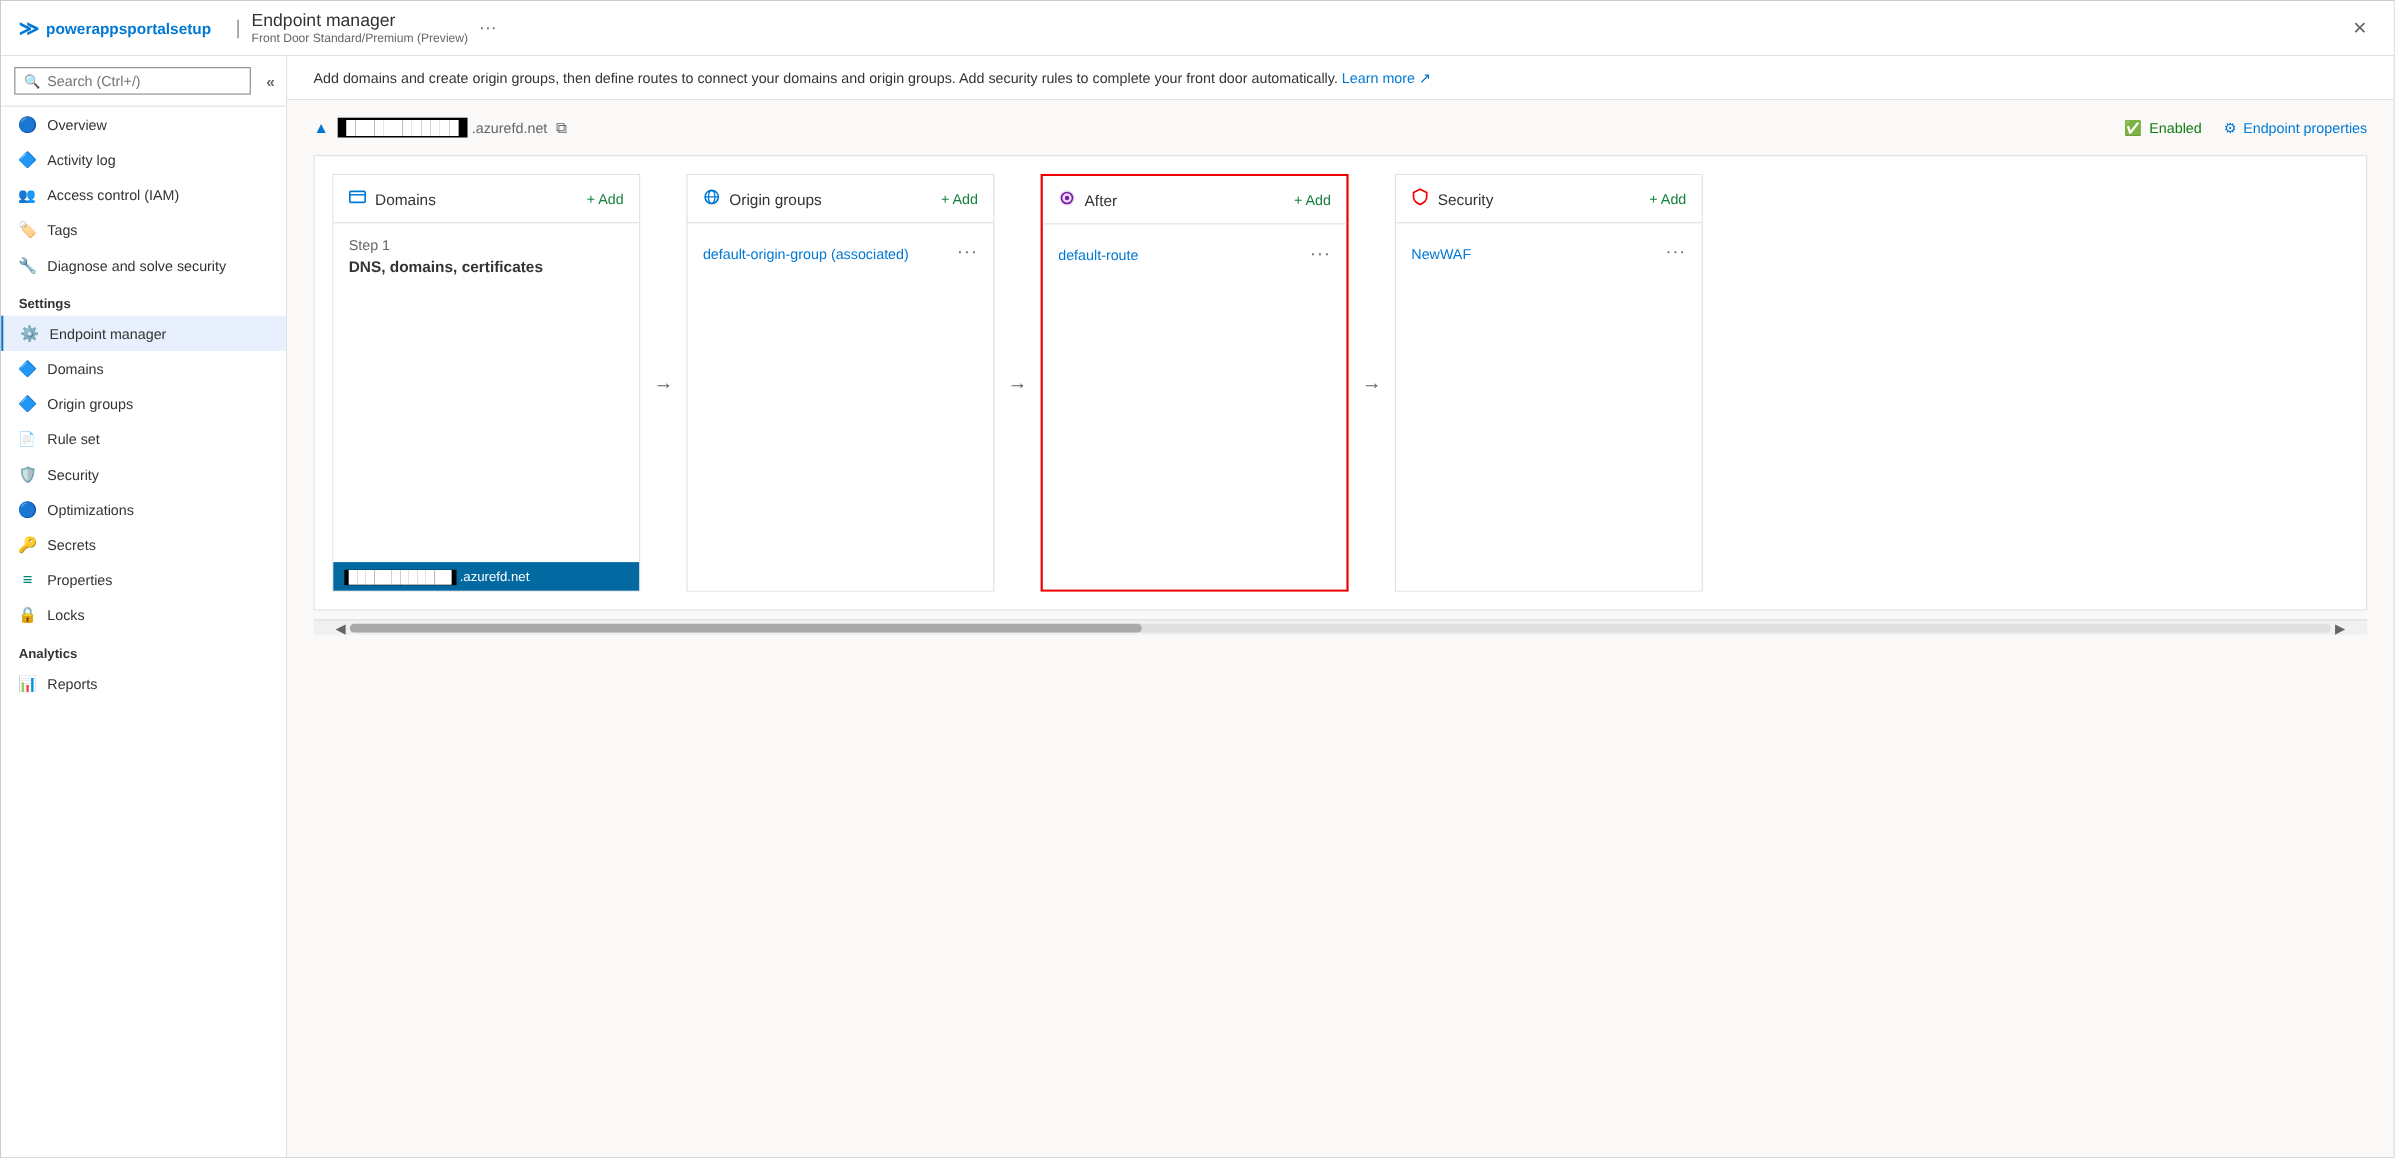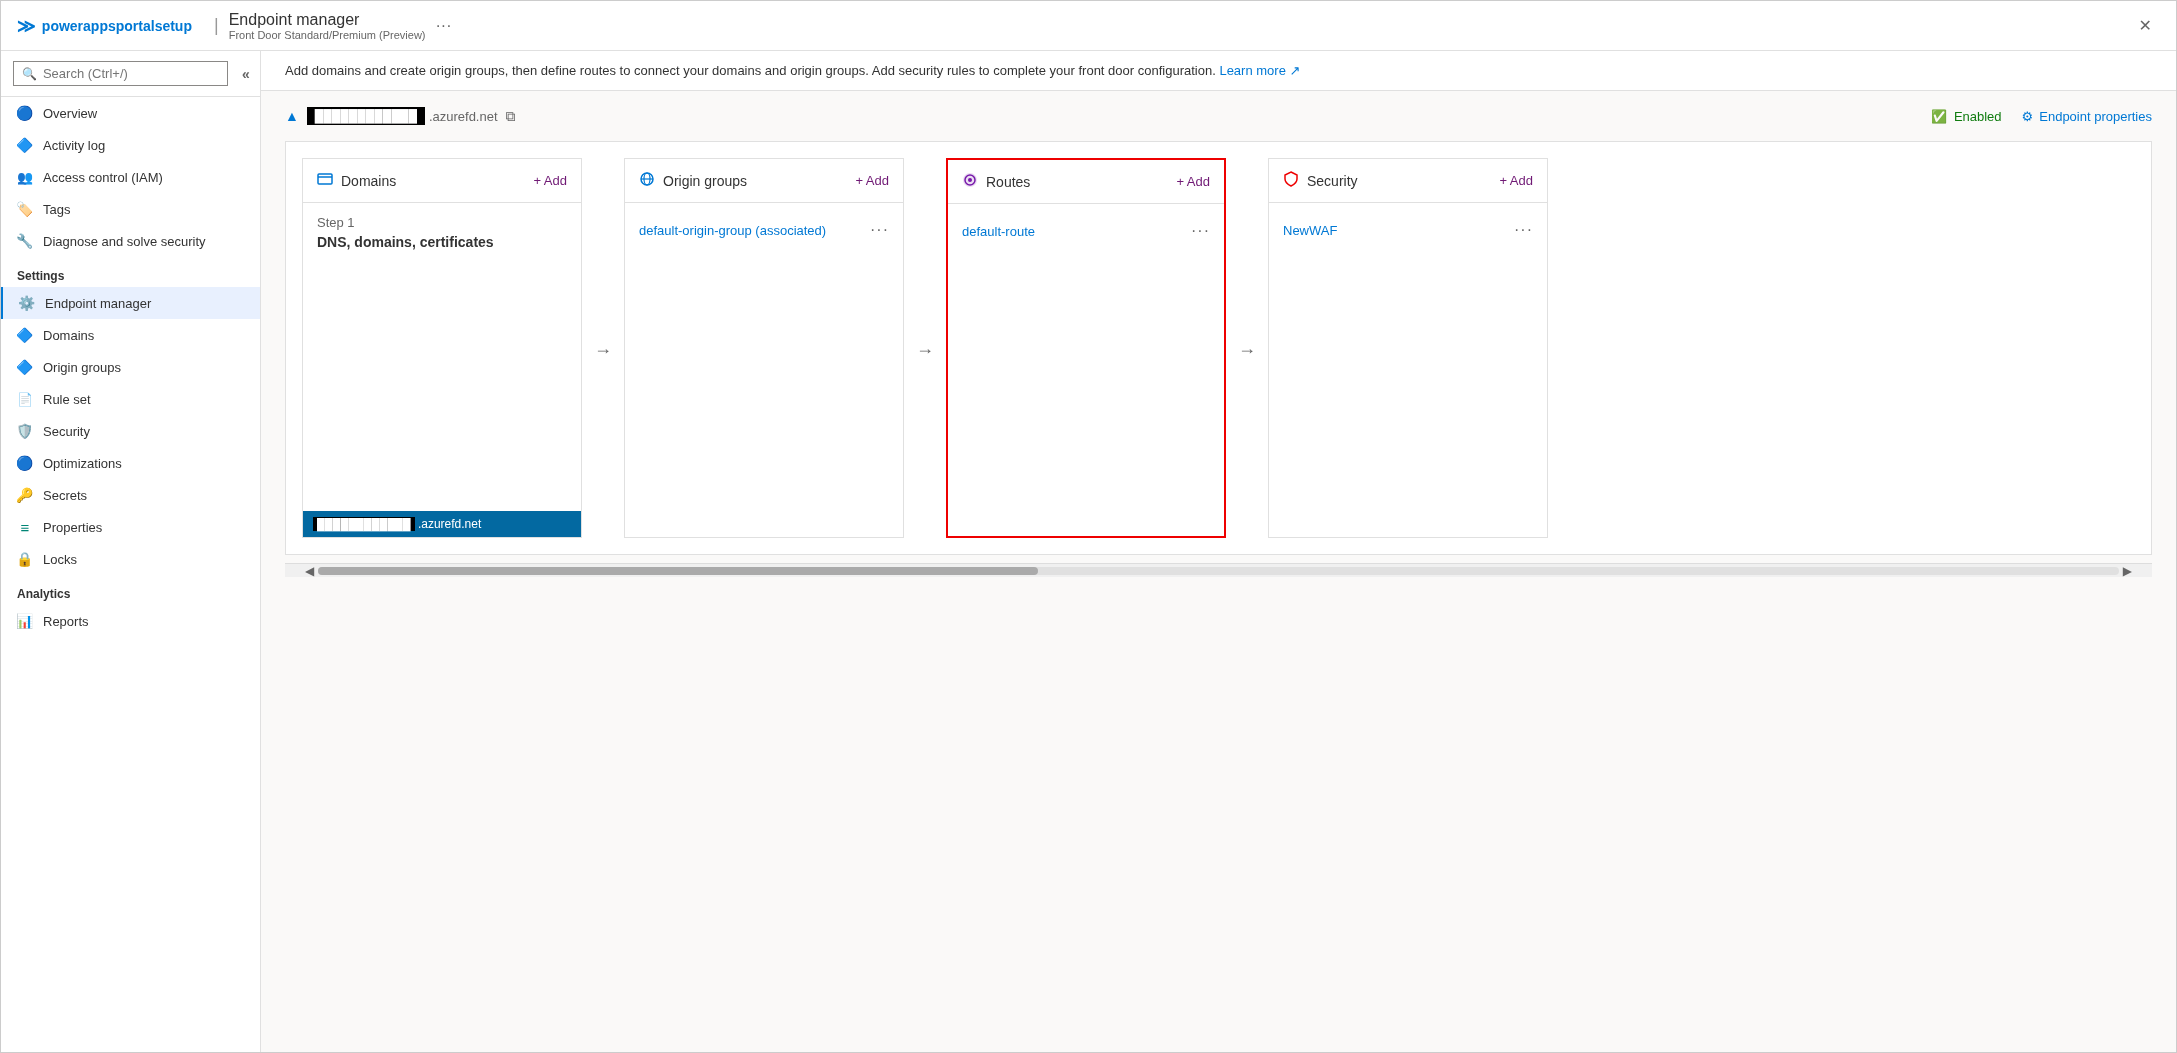--- a/index.html
+++ b/index.html
@@ -53,21 +53,21 @@
     
     .cards-wrapper { background: #fff; border: 1px solid #e0e0e0; padding: 16px; }
     .cards-container { display: flex; align-items: flex-start; gap: 0; overflow-x: auto; }
 
     .card { background: #fff; border: 1px solid #e0e0e0; min-width: 280px; max-width: 300px; min-height: 380px; padding: 0; flex-shrink: 0; display: flex; flex-direction: column; }
     .card.highlighted { border: 2px solid #e00; }
 
     .card-header { display: flex; align-items: center; justify-content: space-between; padding: 12px 14px; border-bottom: 1px solid #e0e0e0; }
     .card-title-area { display: flex; align-items: center; gap: 8px; }
     .card-title { font-size: 14px; font-weight: 500; color: #333; }
-    .card-add-btn { display: flex; align-items: center; gap: 4px; color: #701a75; cursor: pointer; font-size: 13px; border: none; background: none; }
+    .card-add-btn { display: flex; align-items: center; gap: 4px; color: #15803d; cursor: pointer; font-size: 13px; border: none; background: none; }
 
     .card-body { padding: 12px 14px; flex: 1; }
 
     .card-item { display: flex; align-items: center; justify-content: space-between; padding: 6px 0; }
     .card-item-link { color: #0078d4; cursor: pointer; font-size: 13px; text-decoration: none; }
     .card-item-dots { color: #666; cursor: pointer; font-size: 16px; letter-spacing: 1px; }
 
     .arrow-separator { display: flex; align-items: center; justify-content: center; padding: 0 12px; color: #666; font-size: 18px; align-self: center; }
 
     
@@ -189,21 +189,21 @@
         <div class="nav-item">
           <span class="nav-icon icon-blue">📊</span>
           <span>Reports</span>
         </div>
       </div>
     </div>
 
     <div class="content">
 
       <div class="info-bar">
-        <span>Add domains and create origin groups, then define routes to connect your domains and origin groups. Add security rules to complete your front door configuration.</span>
+        <span>Add domains and create origin groups, then define routes to connect your domains and origin groups. Add security rules to complete your front door automatically.</span>
         <a href="#"> <span>Learn more</span> <span>↗</span></a>
       </div>
 
       <div class="endpoint-area">
 
         <div class="endpoint-header">
           <span class="endpoint-collapse icon-blue">▲</span>
           <span style="background:#000;color:#fff;padding:2px 8px;font-size:12px;">████████████</span>
           <span class="endpoint-domain">.azurefd.net</span>
           <span class="copy-icon">⧉</span>
@@ -272,21 +272,21 @@
             <div class="card highlighted">
               <div class="card-header">
                 <div class="card-title-area">
                   <span>
                     <svg width="16" height="16" viewBox="0 0 16 16">
                         <circle cx="8" cy="8" r="7" fill="#7719aa" opacity="0.15"></circle>
                         <circle cx="8" cy="8" r="5" fill="none" stroke="#7719aa" stroke-width="1.5"></circle>
                         <circle cx="8" cy="8" r="2" fill="#7719aa"></circle>
                       </svg>
                   </span>
-                  <span class="card-title">Routes</span>
+                  <span class="card-title">After</span>
                 </div>
                 <button class="card-add-btn">+ Add</button>
               </div>
               <div class="card-body">
                 <div class="card-item">
                   <a href="#" class="card-item-link">default-route</a>
                   <span class="card-item-dots">···</span>
                 </div>
               </div>
             </div>

